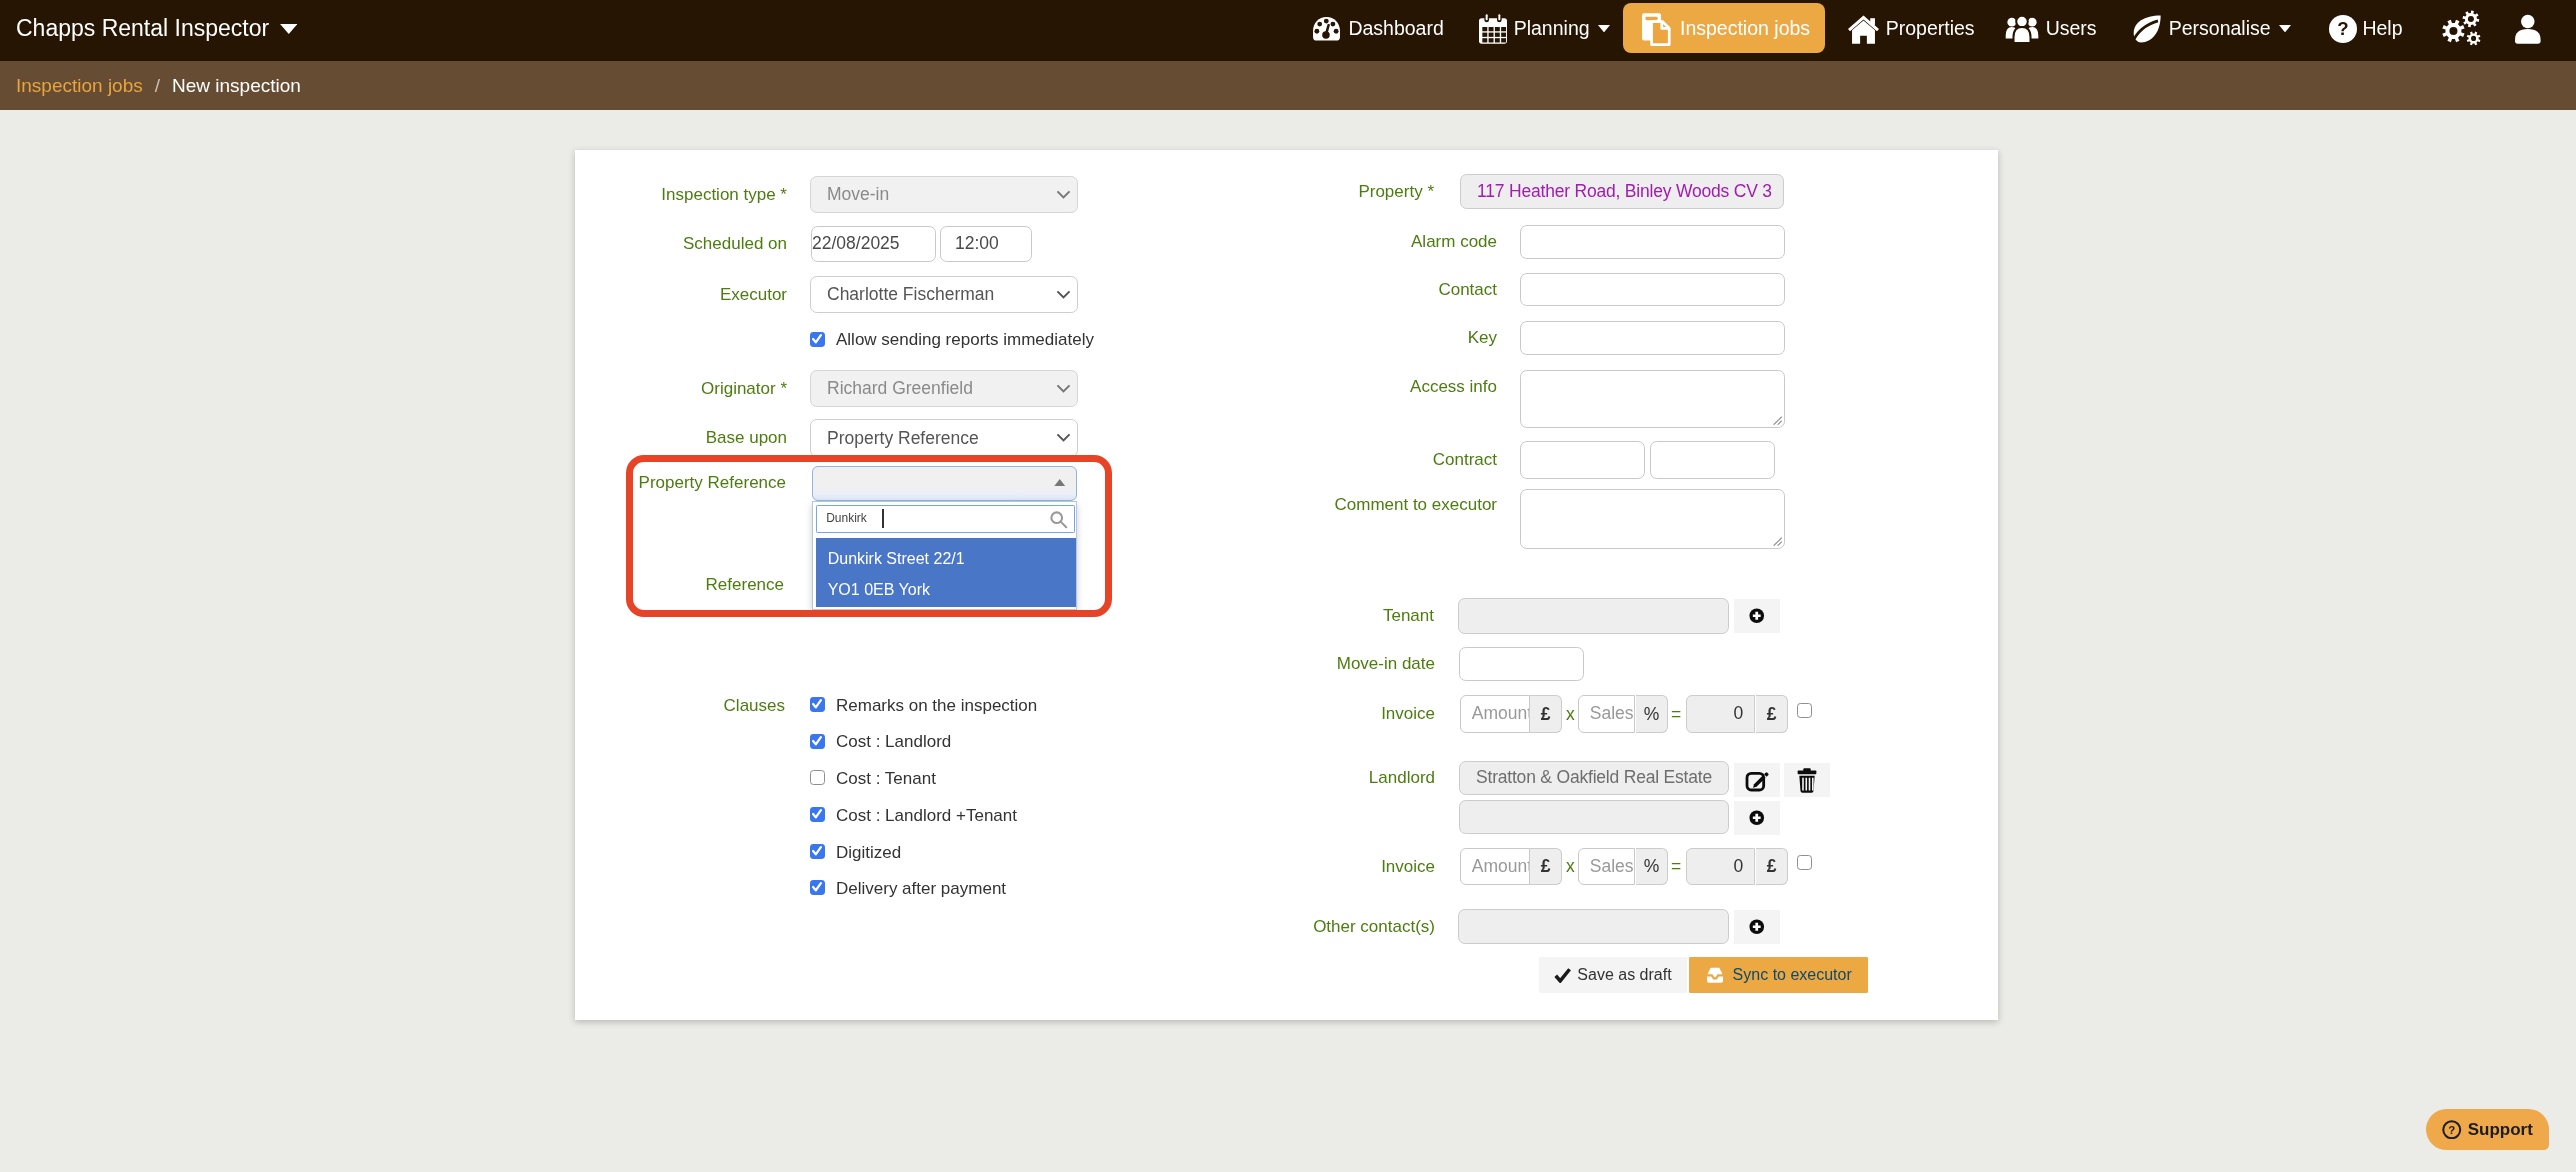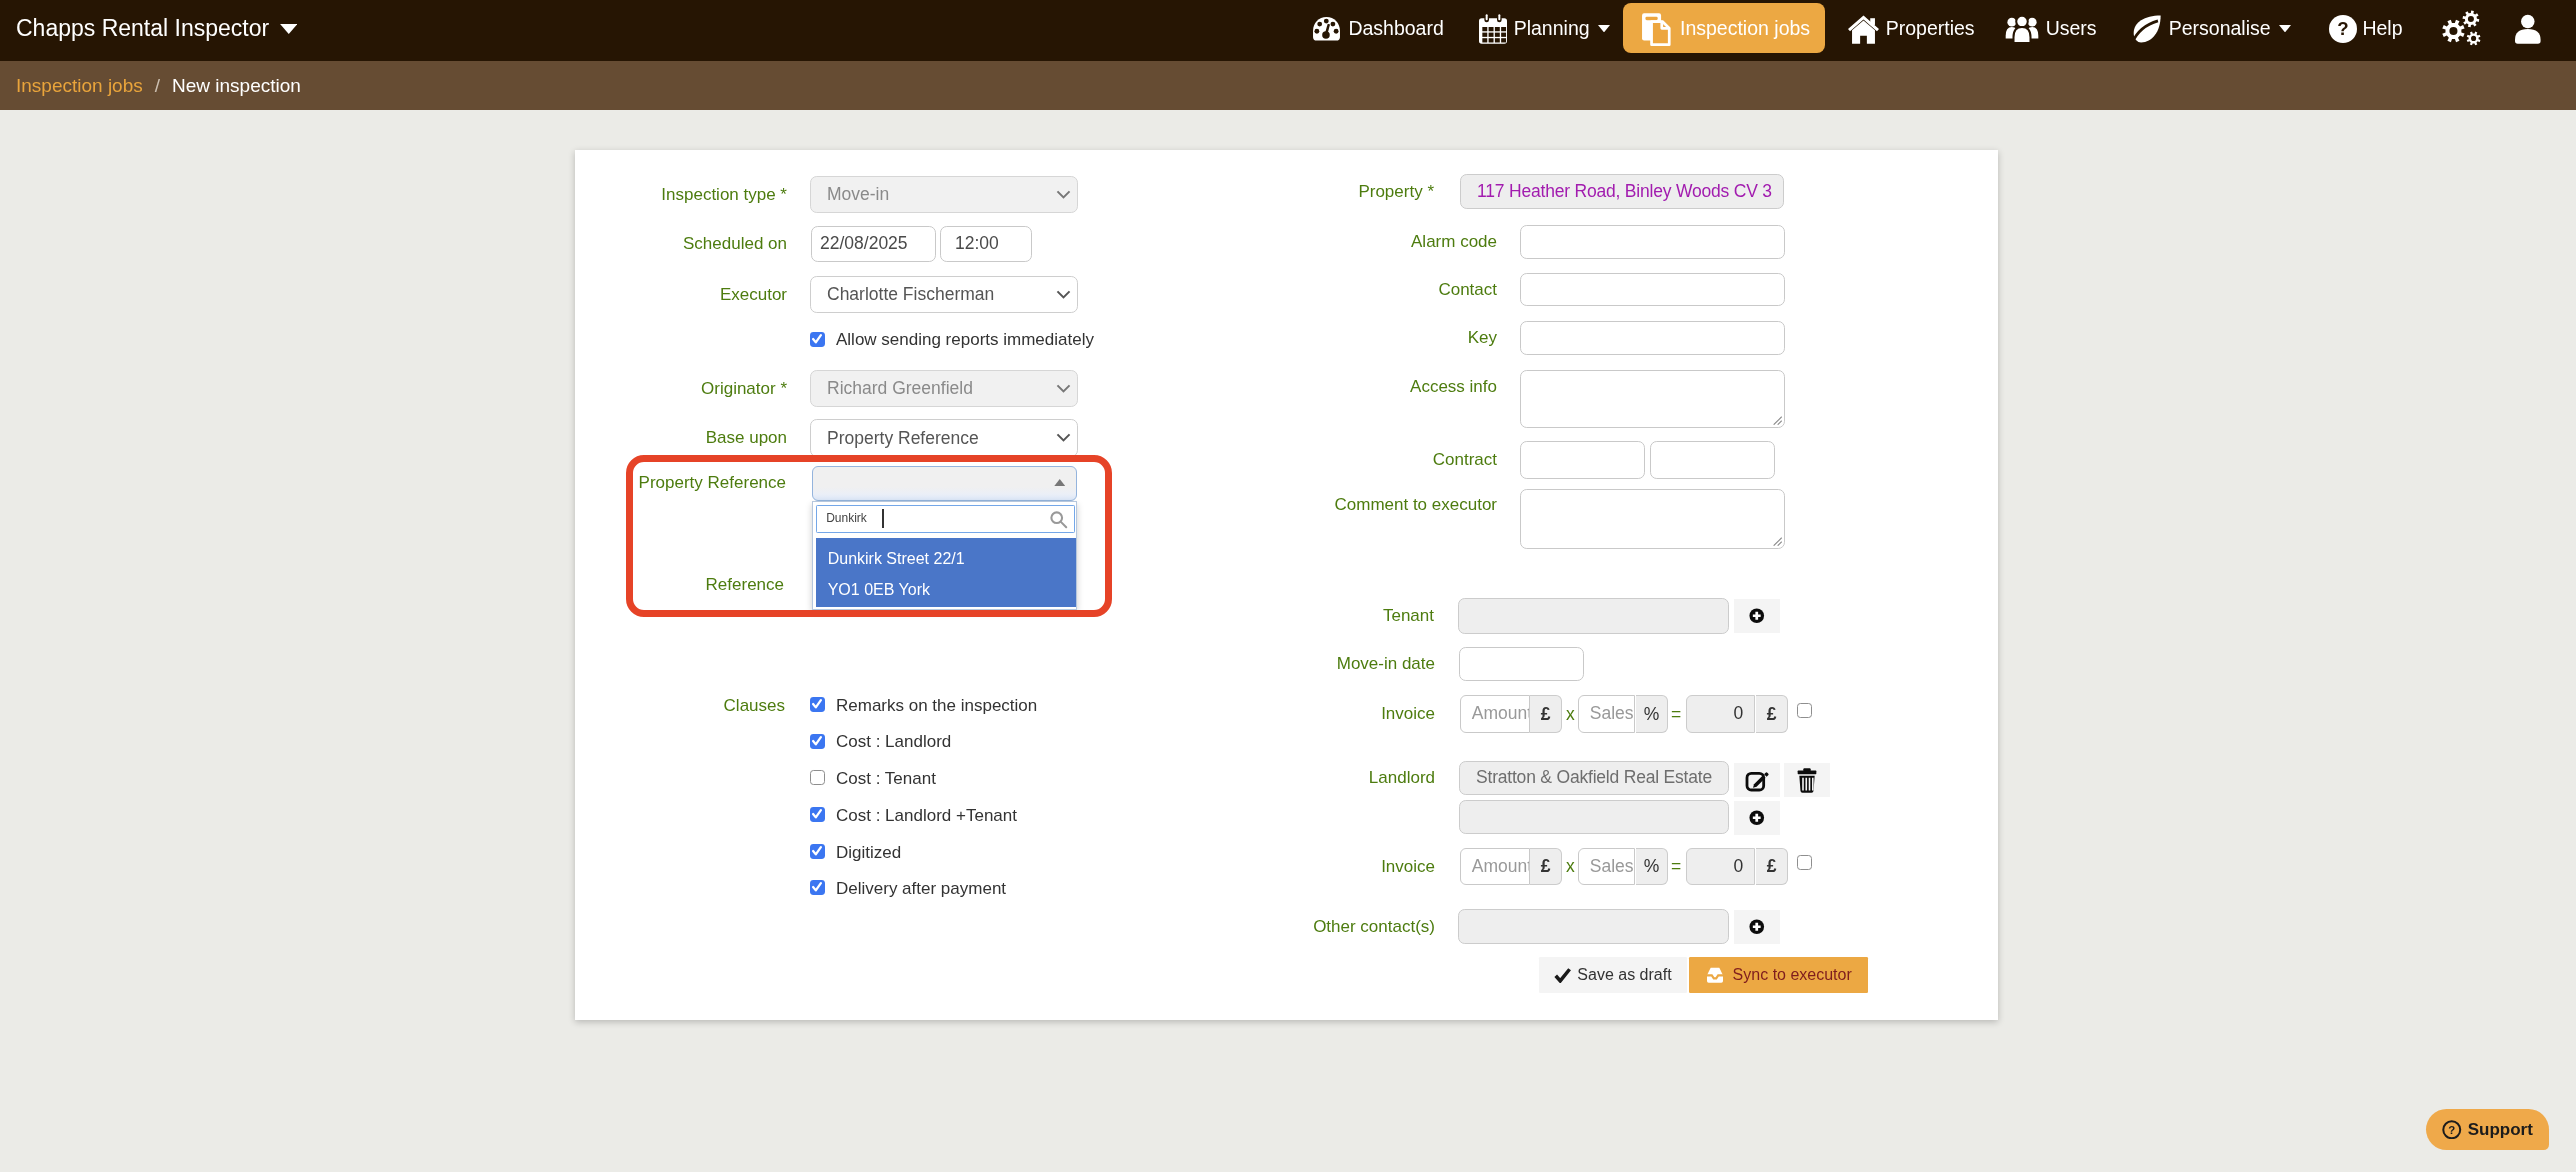--- a/index.html
+++ b/index.html
@@ -157,21 +157,21 @@
 </div>
 <div class="lbl" style="right:1789px;top:176px;line-height:37px">Inspection type *</div>
 <div class="sel gray" style="left:810px;top:176px;width:268px;height:37px">
       <span class="tx">Move-in</span>
       <svg width="15" height="9.4" viewBox="0 0 22 14">
         <path d="M2 2l9 9 9-9" stroke="#777" stroke-width="3" fill="none"></path>
       </svg>
     </div>
 
 <div class="lbl" style="right:1789px;top:226px;line-height:36px">Scheduled on</div>
-<div class="inp" style="left:811px;top:226px;width:125px;height:36px;line-height:33px;padding-left:8px;color:#4a4a4a">22/08/2025</div>
+<div class="inp" style="left:811px;top:226px;width:125px;height:36px;line-height:33px;padding-left:0;color:#4a4a4a">22/08/2025</div>
 <div class="inp" style="left:940px;top:226px;width:92px;height:36px;line-height:33px;padding-left:14px;color:#4a4a4a">12:00</div>
 
 <div class="lbl" style="right:1789px;top:276px;line-height:37px">Executor</div>
 <div class="sel" style="left:810px;top:276px;width:268px;height:37px">
       <span class="tx">Charlotte Fischerman</span>
       <svg width="15" height="9.4" viewBox="0 0 22 14">
         <path d="M2 2l9 9 9-9" stroke="#555" stroke-width="3" fill="none"></path>
       </svg>
     </div>
 
@@ -353,21 +353,21 @@
         <circle cx="12.5" cy="12.5" r="11.8" fill="#0c0c0c"></circle>
         <path d="M12.5 6.2v12.6M6.2 12.5h12.6" stroke="#fff" stroke-width="4.4"></path>
       </svg>
     </div>
 
 <div class="abs" style="left:1539px;top:957px;width:148px;height:36px;background:#f4f4f4;border-radius:1.3px;display:flex;align-items:center;justify-content:center;font-size:16px;color:#333;white-space:nowrap">
   <svg width="17" height="15.5" viewBox="0 0 26 24" style="margin-right:6px">
         <path d="M2.5 13.5l7 8L24 3.5" stroke="#1a1a1a" stroke-width="5.5" fill="none"></path>
       </svg>Save as draft
 </div>
-<div class="abs" style="left:1689px;top:957px;width:179px;height:36px;background:#eca843;border-radius:1.3px;display:flex;align-items:center;justify-content:center;font-size:16px;color:#7f1d1d;white-space:nowrap">
+<div class="abs" style="left:1689px;top:957px;width:179px;height:36px;background:#eca843;border-radius:1.3px;display:flex;align-items:center;justify-content:center;font-size:16px;color:#0c4a6e;white-space:nowrap">
   <svg width="20" height="18" viewBox="0 0 30 27" style="margin-right:7.4px">
         <path d="M3 14 L8.5 2.5 h13 L27 14 v8.5 a2.5 2.5 0 0 1 -2.5 2.5 h-19 A2.5 2.5 0 0 1 3 22.5 z" fill="#fff"></path>
         <path d="M2 14 h8.2 l3 4.5 h3.6 l3-4.5 H28" fill="none" stroke="#eca843" stroke-width="3.2"></path>
       </svg>Sync to executor
 </div>
 <div class="abs" style="left:626px;top:455px;width:486px;height:162px;border:7.4px solid #e64327;border-radius:18px"></div>
 <div class="abs" style="left:2426px;top:1109px;width:123px;height:41px;background:#efa94a;border-radius:21px 21px 5.4px 21px;display:flex;align-items:center;justify-content:center">
   <svg width="19.5" height="19.5" viewBox="0 0 29 29" style="margin-right:6px">
         <circle cx="14.5" cy="14.5" r="12.6" stroke="#1c1c1c" stroke-width="3" fill="none"></circle>
         <text x="14.5" y="21" text-anchor="middle" font-family="Liberation Sans" font-weight="bold" font-size="17" fill="#1c1c1c">?</text>

